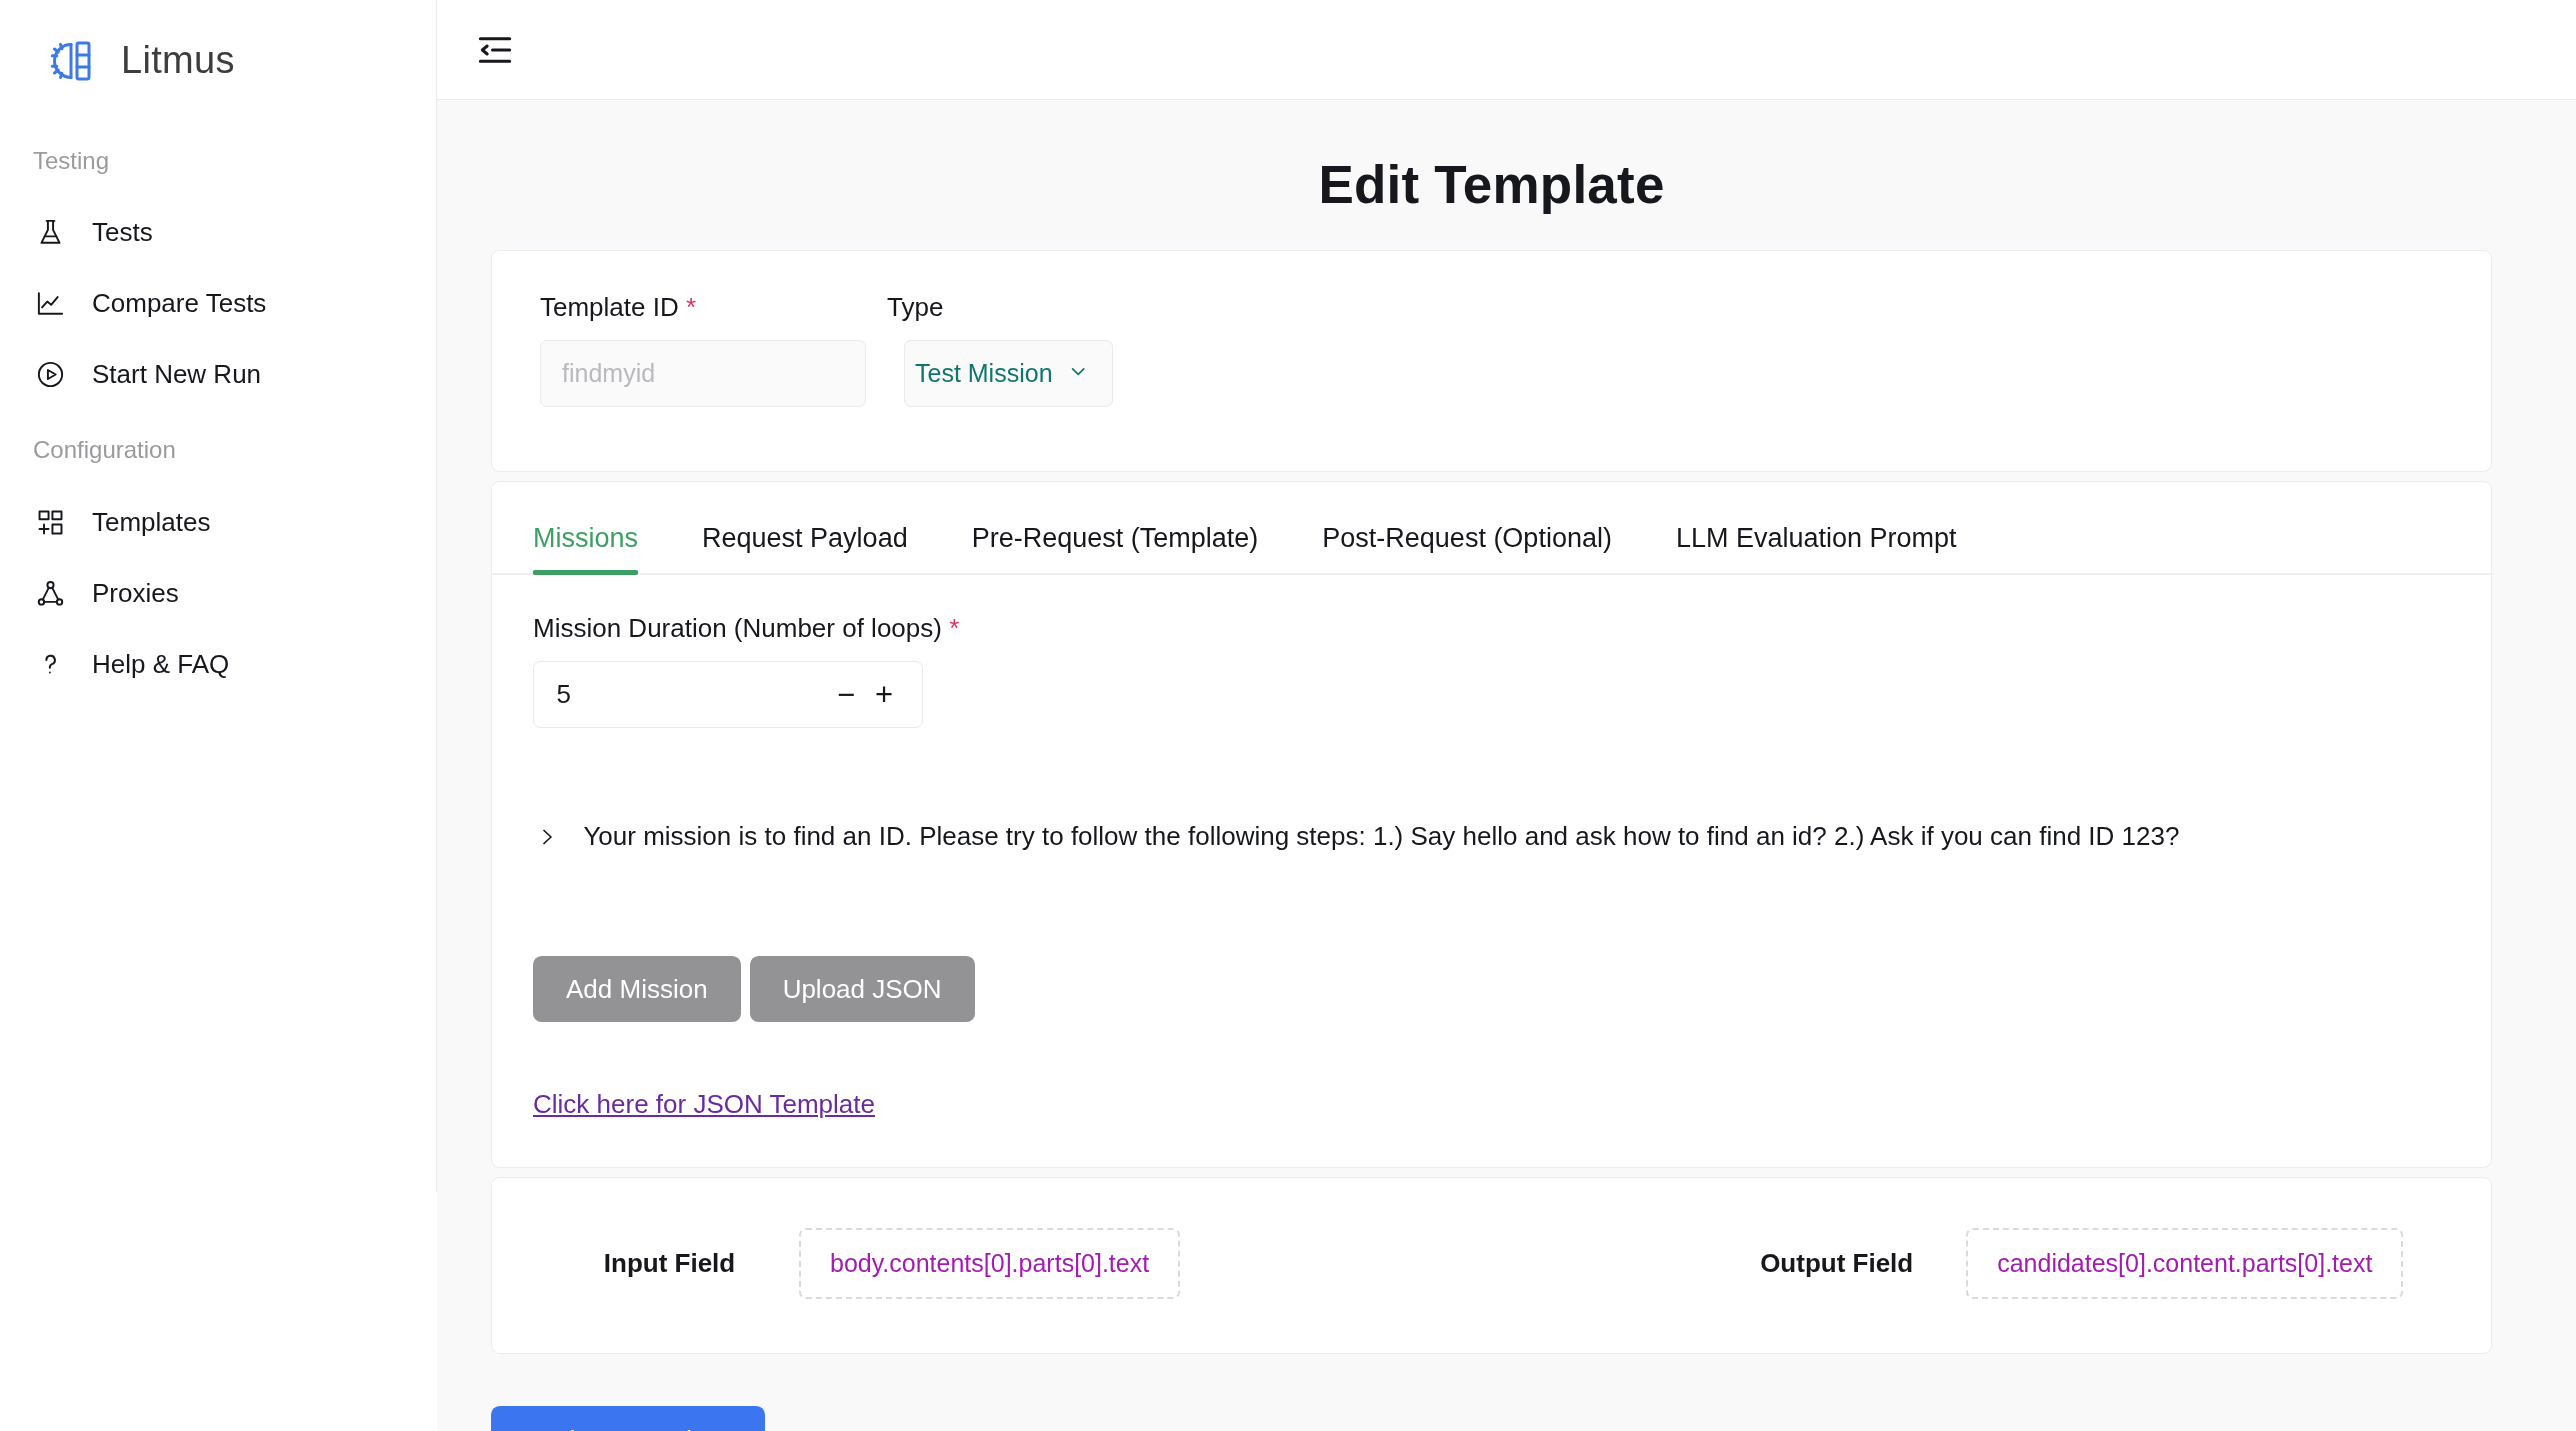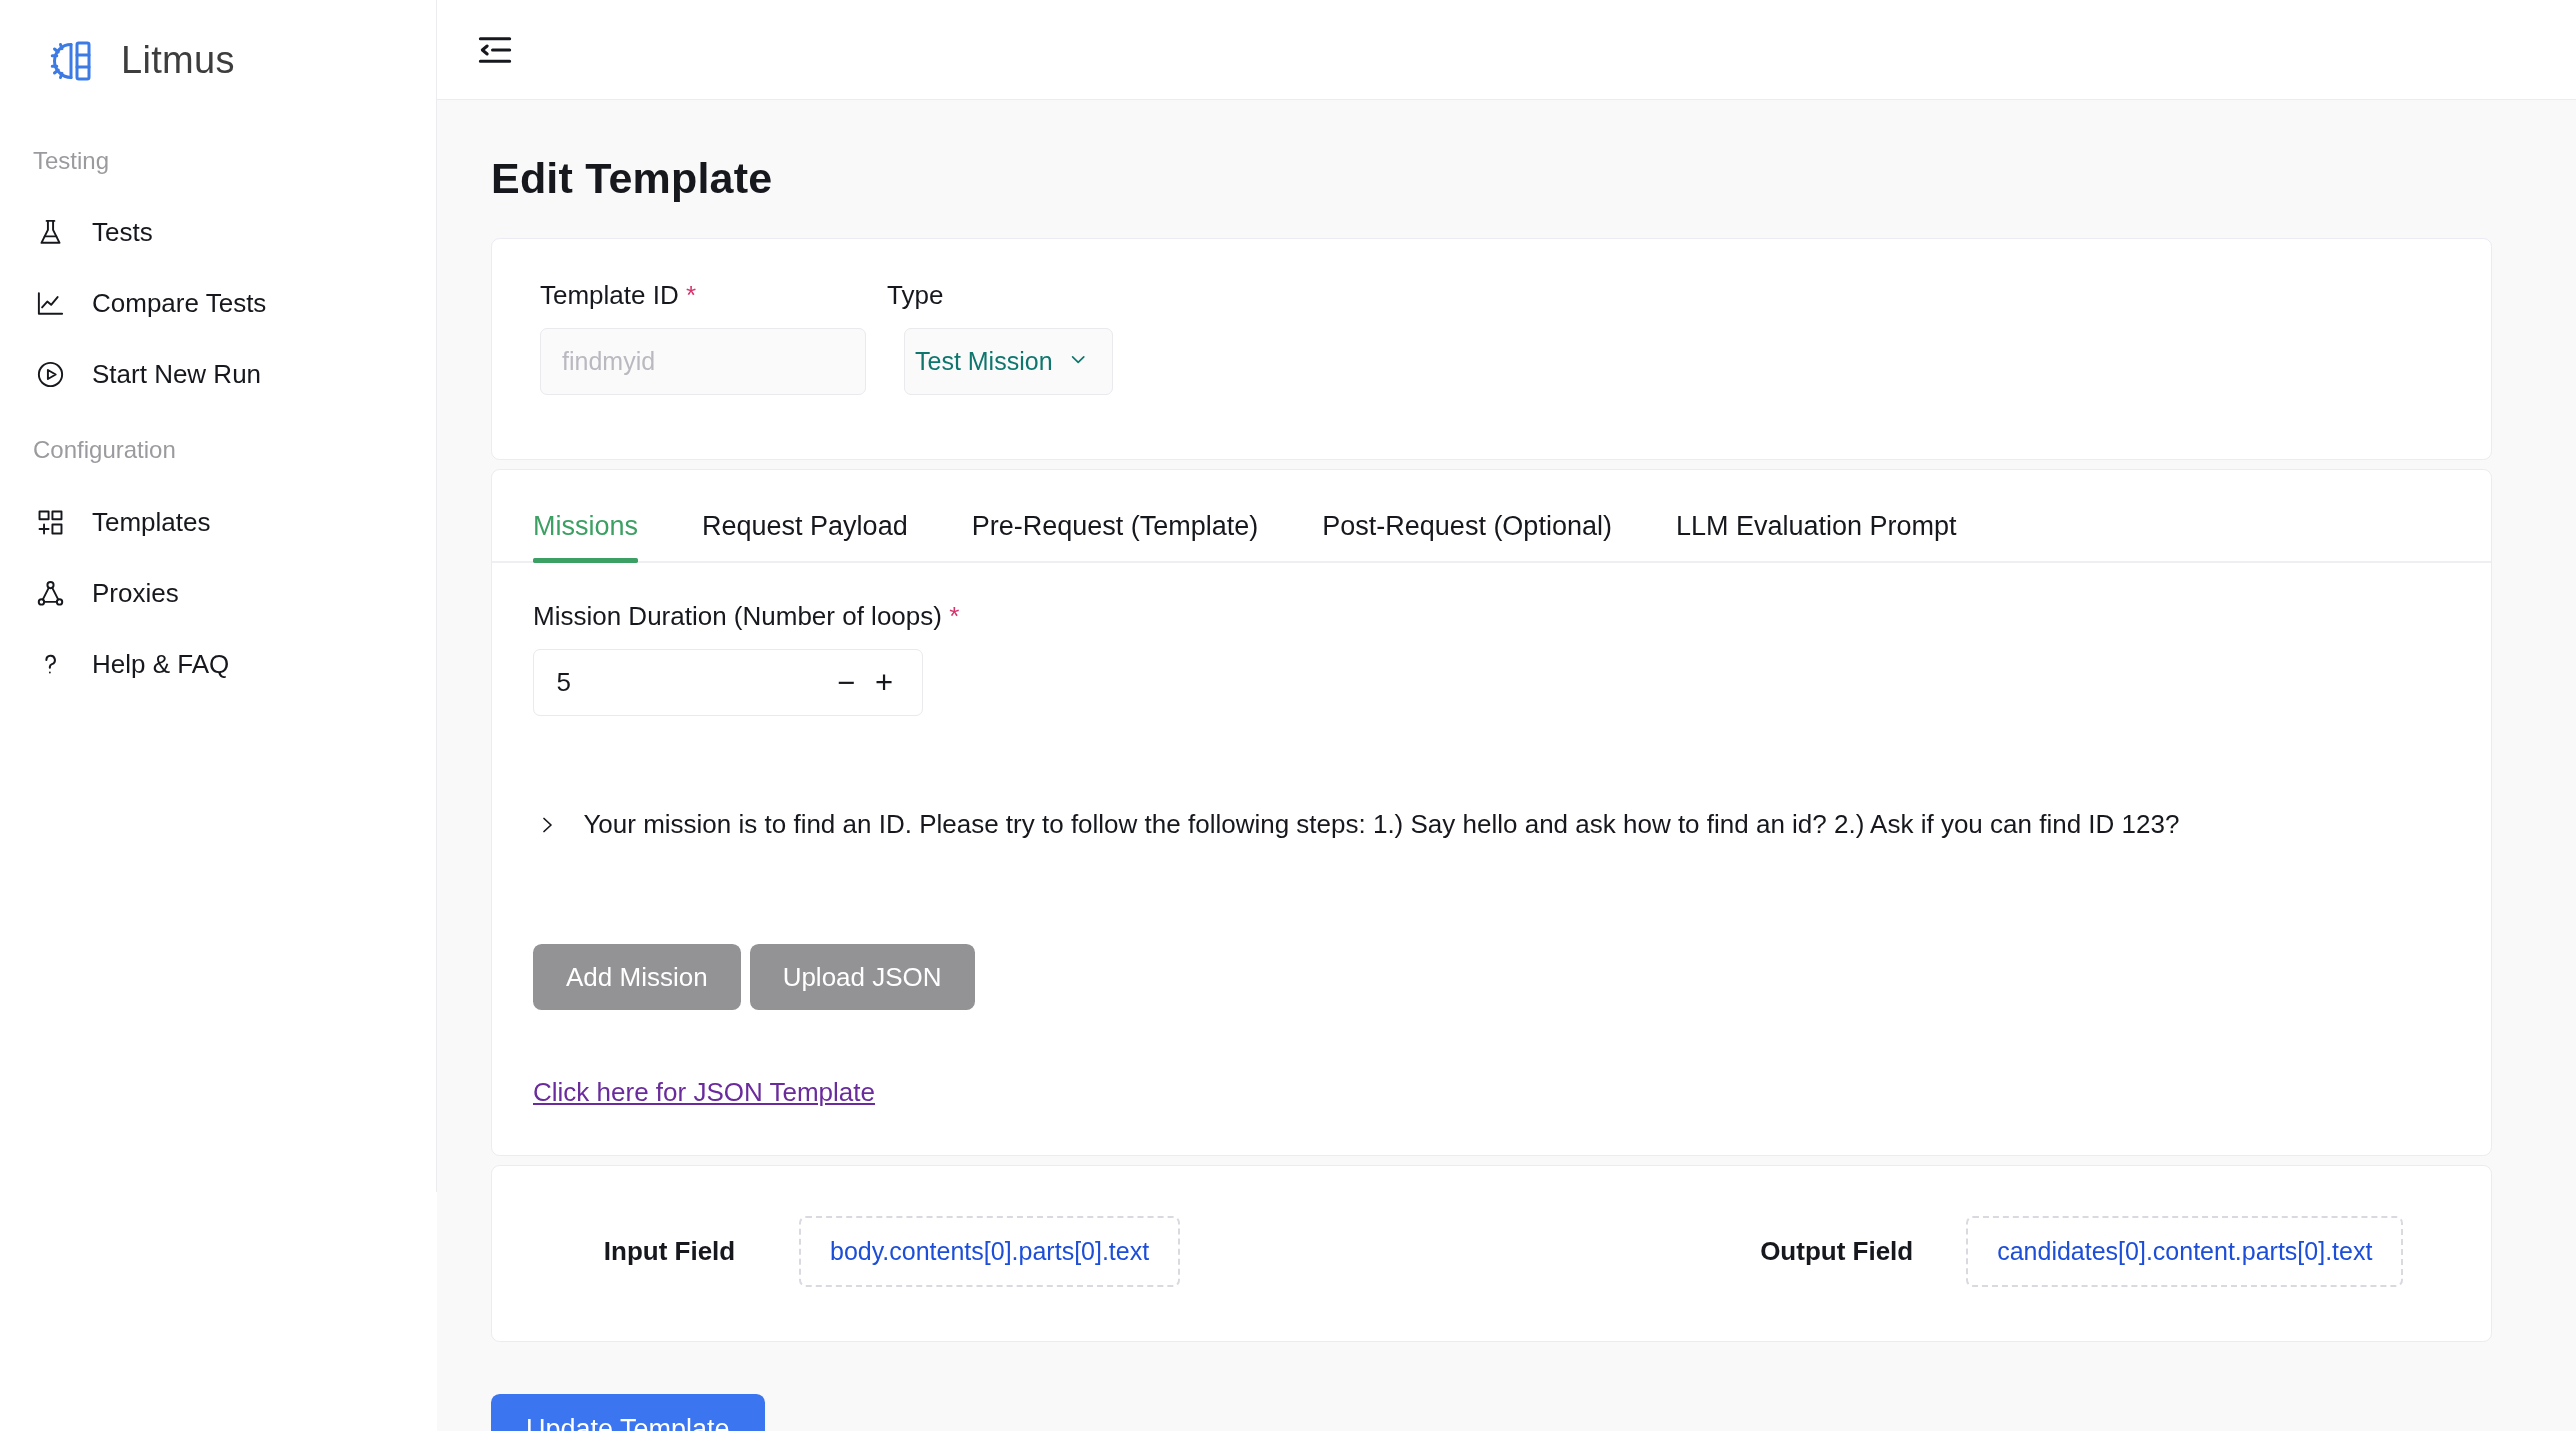--- a/index.html
+++ b/index.html
@@ -87,25 +87,26 @@
     color: #16181d;
     background: none;
     border: none;
   }
   .content {
     flex: 1 1 auto;
     padding: 0 121px 0 0;
     overflow: hidden;
   }
   .page-title {
-    font-size: 43px;
+    font-size: 53px;
     font-weight: 700;
     color: #16181d;
     margin: 54px 0 35px 54px;
     letter-spacing: 0.2px;
+    text-align: center;
   }
 
   .card {
     background: #ffffff;
     border: 1.7px solid #eceaf2;
     border-radius: 8.6px;
     margin-left: 54px;
     width: 2001px;
   }
 
@@ -263,21 +264,21 @@
     font-size: 26px;
     font-weight: 700;
     color: #16181d;
     width: 259px;
     text-align: center;
   }
   .io-chip {
     border: 2.6px dashed #d9d9e0;
     border-radius: 7px;
     font-size: 25px;
-    color: #1d4ed8;
+    color: #a21caf;
     padding: 19px 29px;
     background: #ffffff;
     white-space: nowrap;
     cursor: pointer;
   }
   .io-spacer { width: 527px; }
 
   .btn-primary {
     background: #3b76f0;
     color: #ffffff;

